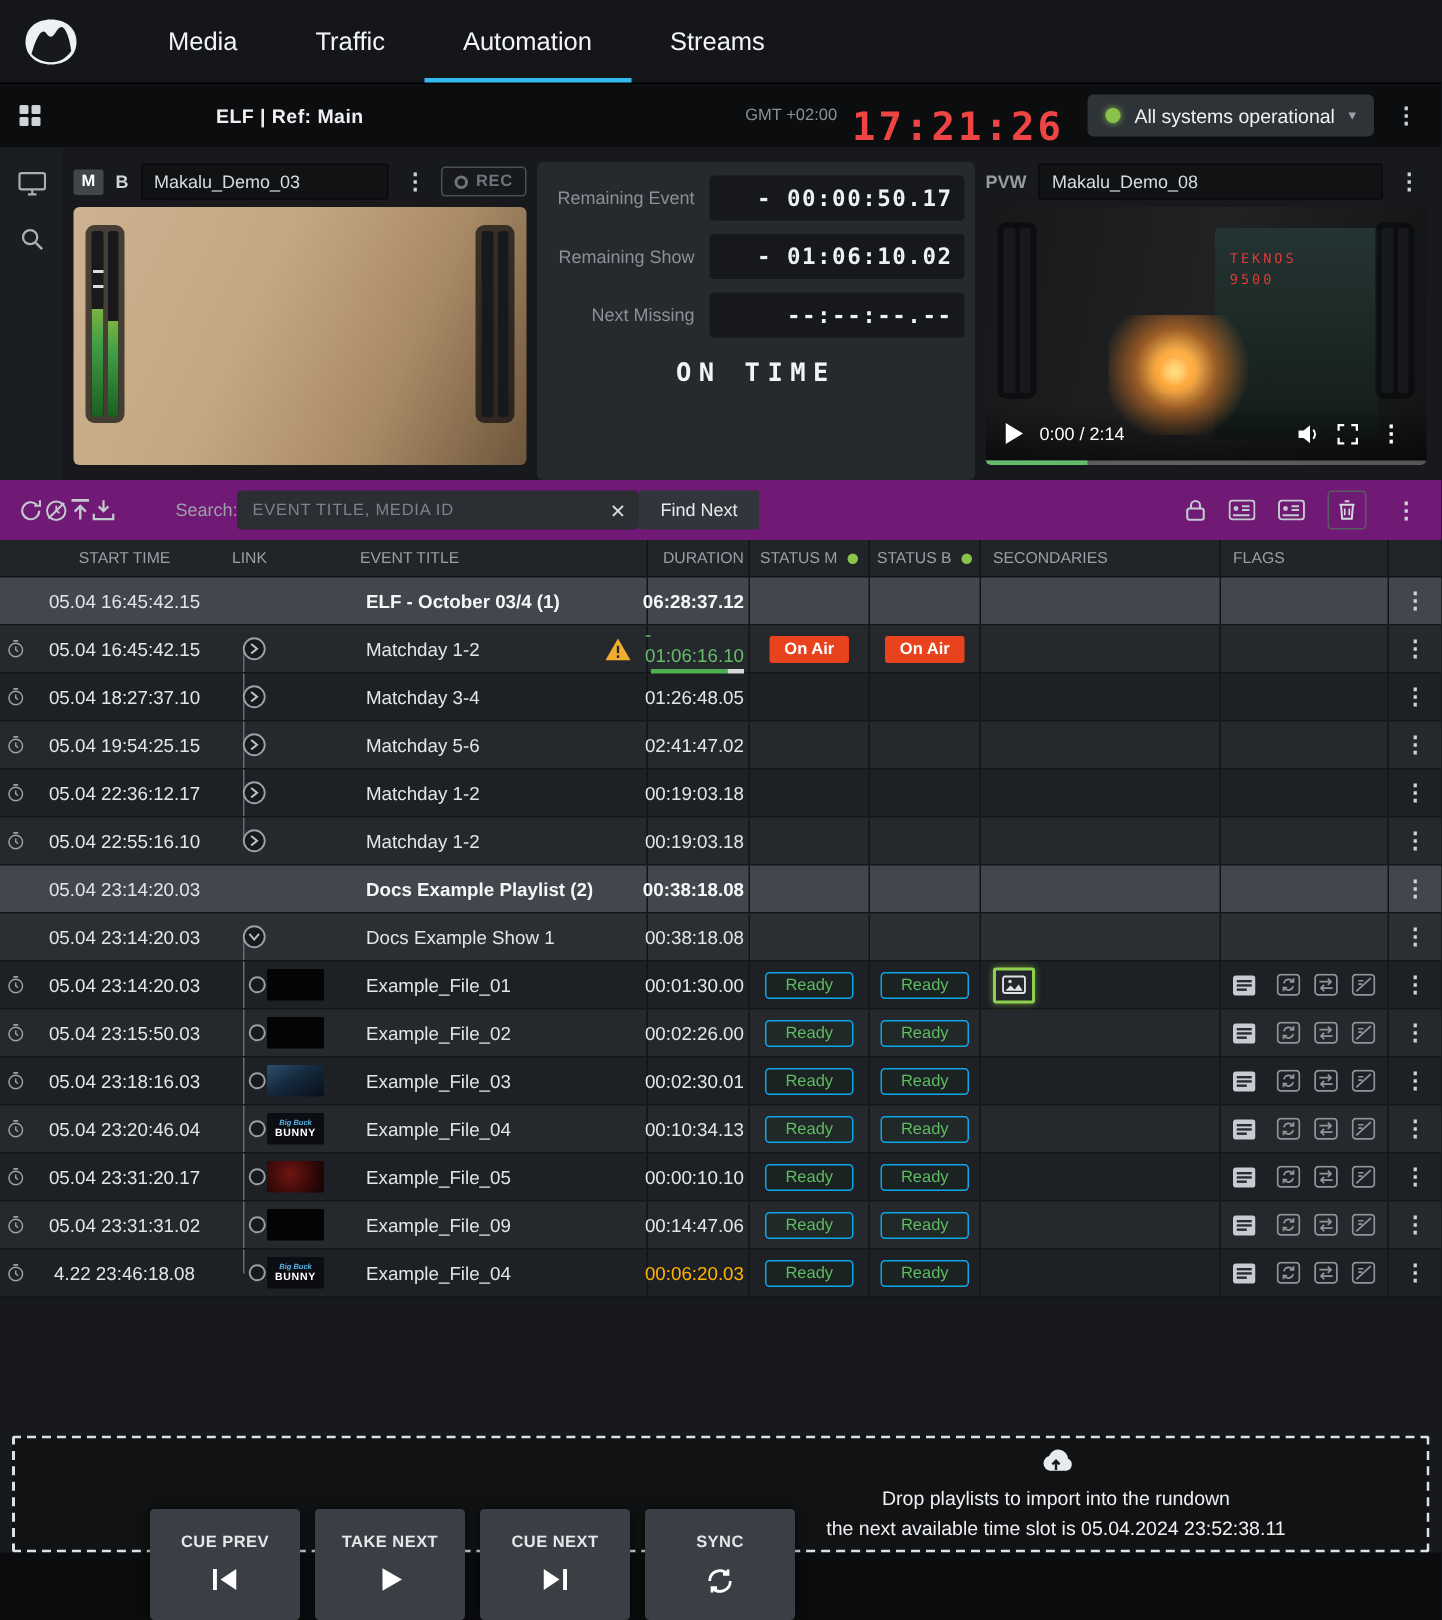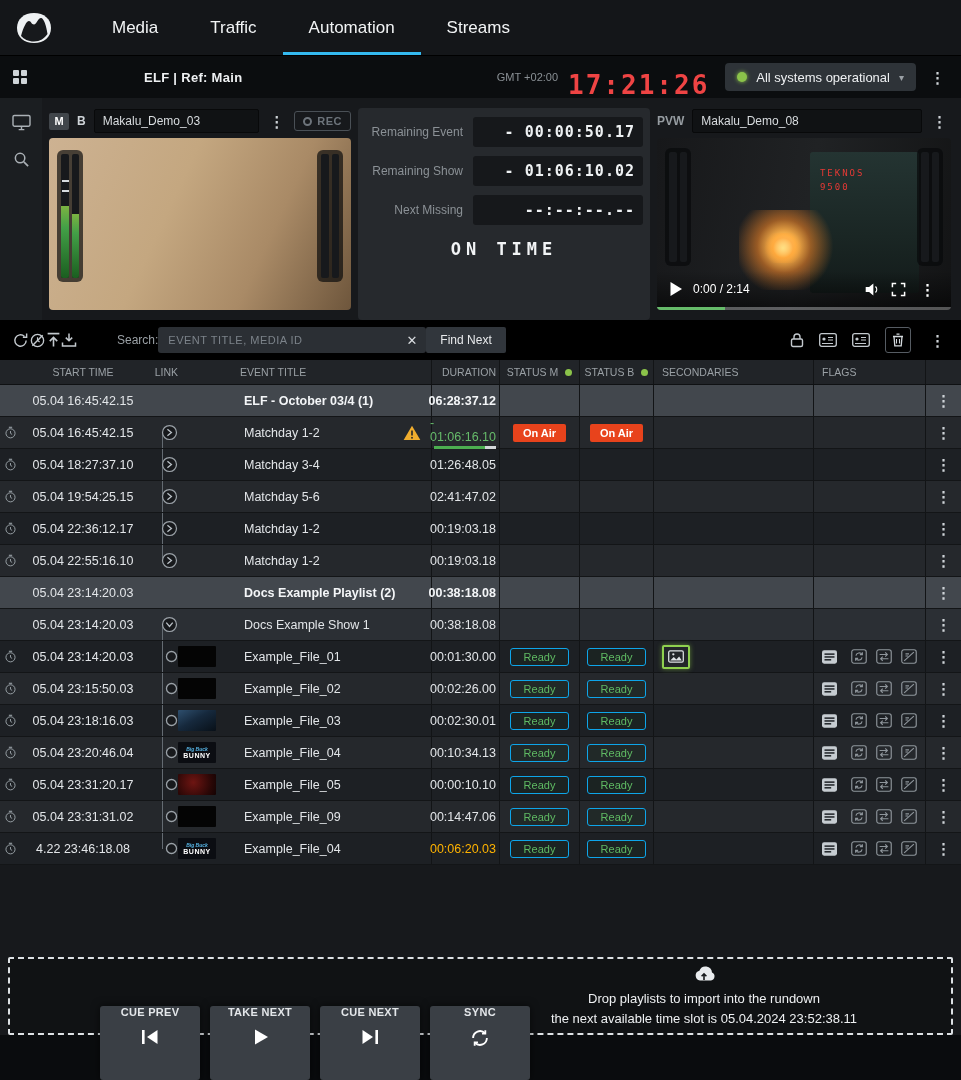--- a/index.html
+++ b/index.html
@@ -58,21 +58,21 @@
 .led{position:absolute;top:14px;left:10px;color:#e53935;font-size:9px;letter-spacing:2px;line-height:1.6;}
 .sparks{position:absolute;left:28%;top:42%;width:100px;height:80px;background:radial-gradient(circle at 45% 45%,#fff3c4 0%,#ffb74d 16%,rgba(255,140,40,.55) 38%,rgba(255,120,30,0) 70%);}
 .sparks2{position:absolute;left:36%;top:55%;width:40px;height:30px;background:radial-gradient(circle,#ffe082 0%,rgba(255,160,50,.6) 40%,rgba(255,140,40,0) 75%);}
 .controls{position:absolute;left:0;right:0;bottom:3px;height:36px;display:flex;align-items:center;padding:0 12px;gap:10px;background:linear-gradient(rgba(0,0,0,0),rgba(0,0,0,.55));}
 .ptime{font-size:12px;color:#fff;}
 .cspacer{flex:1;}
 .progress{position:absolute;left:0;right:0;bottom:0;height:3px;background:rgba(255,255,255,.28);display:flex;}
 .pfill{height:100%;background:#66bb6a;}
 
 
-.toolbar{height:40px;display:flex;align-items:center;padding:0 12px;background:#000000;}
+.toolbar{height:40px;display:flex;align-items:center;padding:0 12px;background:#701a75;}
 .tool-ic{display:flex;align-items:center;cursor:pointer;}
 .search-label{color:#9aa0a5;font-size:12px;margin-left:40px;}
 .search-box{position:relative;display:flex;align-items:center;}
 .search-input{width:268px;height:26px;background:#2b2f34;border:none;border-radius:3px;color:#cfd4d8;font-size:11px;letter-spacing:.5px;padding:0 28px 0 10px;outline:none;font-family:"Liberation Sans",sans-serif;}
 .search-input::placeholder{color:#7c838a;}
 .clear-x{position:absolute;right:9px;color:#d8dcdf;font-size:13px;cursor:pointer;}
 .findnext{background:#31363c;border:none;border-radius:2px;padding:6px 14px;font-size:12px;color:#e8eaec;cursor:pointer;font-family:"Liberation Sans",sans-serif;}
 .tb-right{margin-left:auto;display:flex;align-items:center;gap:15px;}
 .trash-btn{border:1px solid #565c63;border-radius:3px;width:26px;height:26px;display:flex;align-items:center;justify-content:center;cursor:pointer;}
 
@@ -124,21 +124,21 @@
 .sec-sel{width:28px;height:24px;border:2px solid #8fd14f;border-radius:2px;display:flex;align-items:center;justify-content:center;background:#23262a;box-shadow:0 0 5px rgba(140,200,70,.55);cursor:pointer;}
 .flag-group{display:flex;gap:9px;margin-left:14px;align-items:center;}
 .c-flags svg{cursor:pointer;}
 
 
 .bottom{position:relative;height:215px;background:#17191c;}
 .bottom-strip{position:absolute;left:0;right:0;bottom:0;height:45px;background:#0a0c0e;z-index:0;}
 .dropzone{position:absolute;left:8px;right:8px;top:92px;height:78px;border:2px dashed #dde1e4;border-radius:2px;background:#101214;z-index:1;}
 .drop-content{position:absolute;right:12px;top:5px;width:470px;text-align:center;font-size:13px;color:#eef0f2;line-height:1.55;}
 .transport{position:absolute;left:100px;bottom:0;display:flex;gap:10px;z-index:2;}
-.tbtn{width:100px;height:74px;background:#3a3f45;border:none;border-radius:3px;display:flex;flex-direction:column;align-items:center;padding-top:0;gap:9px;box-shadow:0 0 8px rgba(0,0,0,.6);cursor:pointer;}
+.tbtn{width:100px;height:74px;background:#3a3f45;border:none;border-radius:3px;display:flex;flex-direction:column;align-items:center;padding-top:16px;gap:9px;box-shadow:0 0 8px rgba(0,0,0,.6);cursor:pointer;}
 .tlabel{font-size:11px;font-weight:bold;color:#e4e7ea;letter-spacing:.3px;font-family:"Liberation Sans",sans-serif;}
 </style>
 </head>
 <body>
 
 <header class="topnav">
   <span class="logo">
     <svg width="36" height="32" viewBox="0 0 36 32">
         <path d="M18 1C28 1 35 7 35 16s-7 15-17 15S1 25 1 16 8 1 18 1z" fill="#eef1f3"></path>
         <path d="M5 24c2.5-9 5.5-15 8-15 2 0 2.5 3.5 5 3.5S22 6 25 6c2.8 0 5.5 8 6.5 16-3 4.5-7.5 7.5-13.5 7.5S8 27 5 24z" fill="#17191c"></path>

